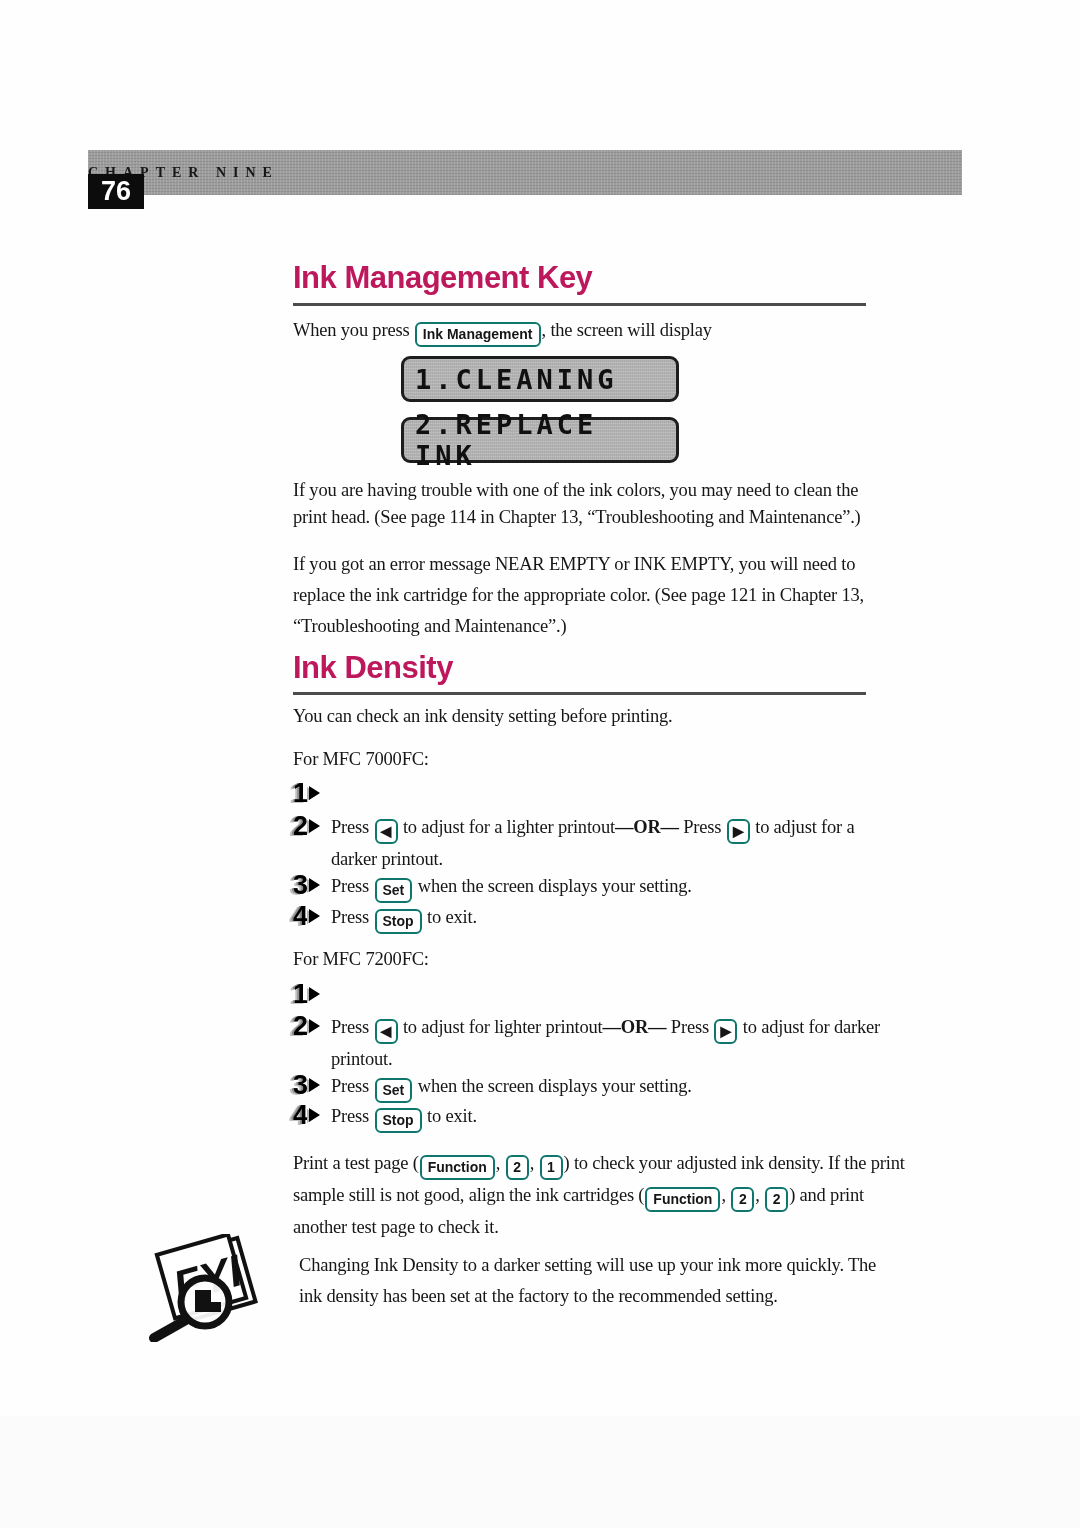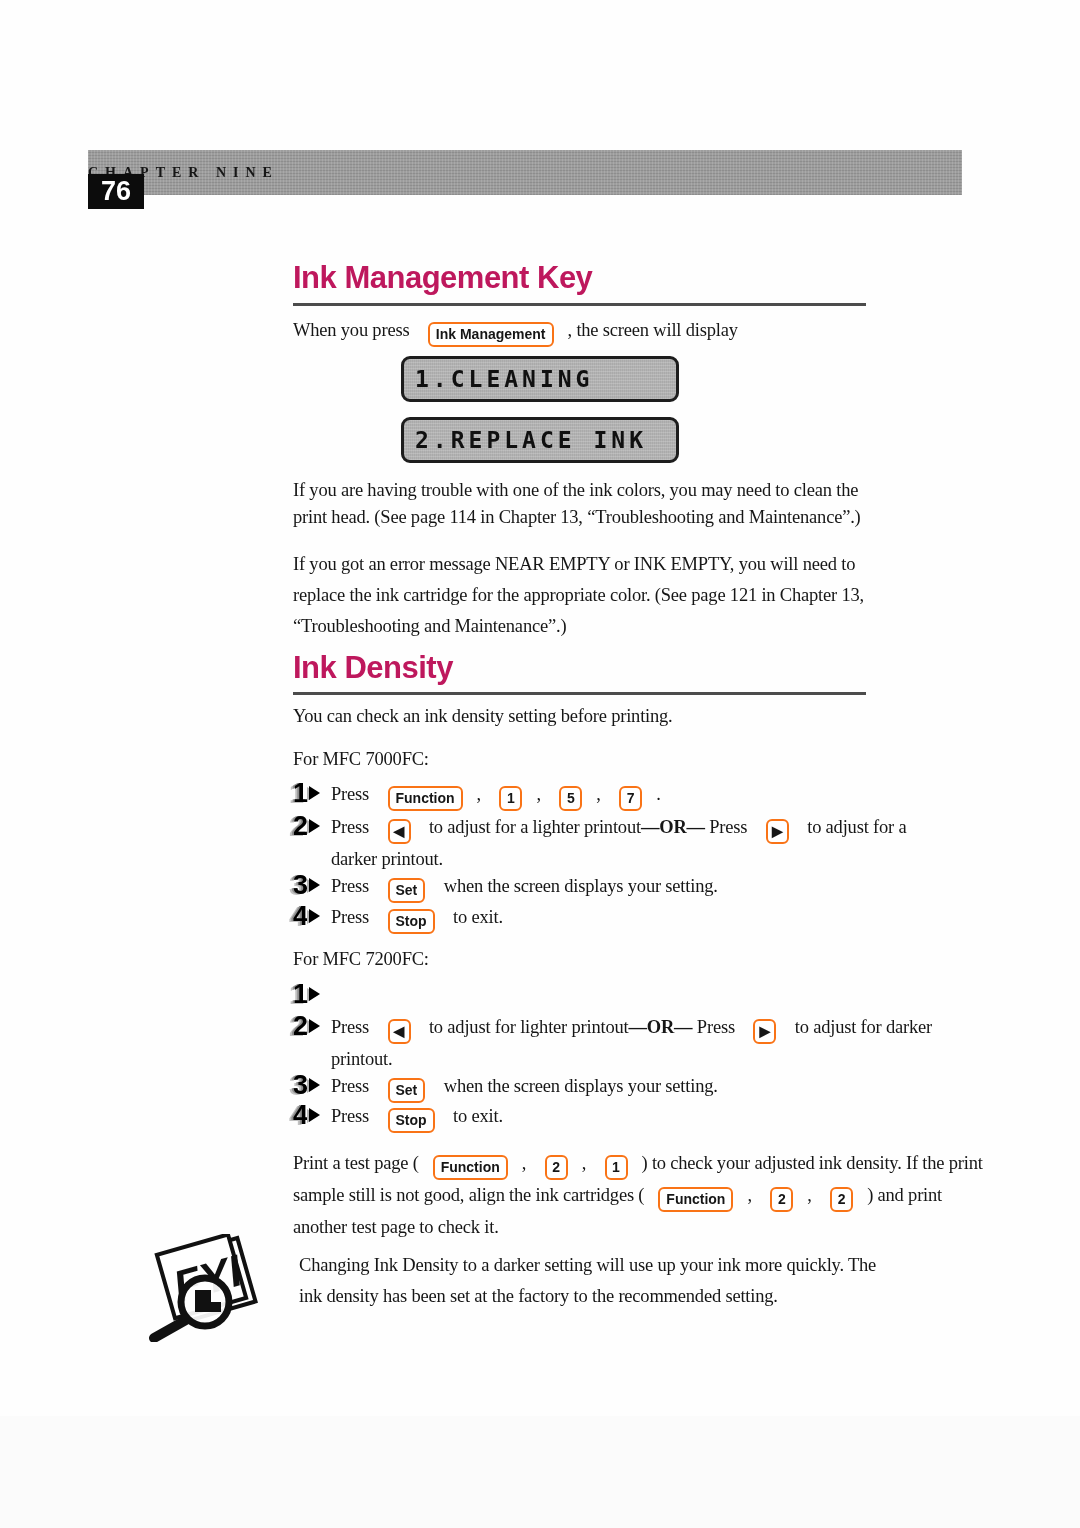--- a/index.html
+++ b/index.html
@@ -41,36 +41,36 @@
     left:293px;font-size:18.5px;letter-spacing:-0.2px;line-height:27px;
     color:#161616;white-space:nowrap;
   }
   .lh31{line-height:31px;}
 
   .b{font-weight:bold;text-align:center;}
 
   
   .key{
     display:inline-block;font-family:"Liberation Sans",sans-serif;font-weight:bold;
-    font-size:14px;line-height:1;padding:3px 6px 4px;margin:0 14px;
-    border:2px solid #f97316;border-radius:6px;background:#fff;
+    font-size:14px;line-height:1;padding:3px 6px 4px;margin:0 1px;
+    border:2px solid #0f766e;border-radius:6px;background:#fff;
     vertical-align:-3px;white-space:nowrap;letter-spacing:0;
   }
   .key.small{min-width:11px;text-align:center;padding:3px 4px 4px;}
 
   
   .lcd{
     left:401px;width:278px;height:46px;box-sizing:border-box;
     background:var(--lcd-gray,#b3b3b3);
     background-image:repeating-linear-gradient(0deg, rgba(255,255,255,.16) 0 1px, rgba(0,0,0,0) 1px 3px),
                      repeating-linear-gradient(90deg, rgba(0,0,0,.05) 0 1px, rgba(0,0,0,0) 1px 2px);
     border:3px solid #1d1d1d;border-radius:9px;
     display:flex;align-items:center;padding-left:11px;
     font-family:"DejaVu Sans Mono",monospace;font-weight:bold;
-    font-size:23px;letter-spacing:4px;color:#101010;
+    font-size:27px;letter-spacing:4px;color:#101010;
   }
 
   
   .step{left:293px;display:flex;align-items:flex-start;white-space:nowrap;}
   .step-num{
     flex:0 0 38px;display:flex;align-items:center;margin-top:1px;
     font-family:"Liberation Sans",sans-serif;font-weight:bold;font-size:27px;line-height:26px;
     color:#000;text-shadow:-2px 0 0 #8f8f8f,-4px 1px 0 #c2c2c2;
   }
   .tri{
@@ -115,21 +115,20 @@
 <div class="abs rule" style="top:692px"></div>
 
 <div class="abs txt" style="top:703px">You can check an ink density setting before printing.</div>
 <div class="abs txt" style="top:746px">For MFC 7000FC:</div>
 
 <div class="abs step" style="top:779px">
   <div class="step-num">
       <span>1</span>
       <span class="tri"></span>
     </div>
-  <div class="step-text">Press <span class="key">Function</span>, <span class="key small">1</span>, <span class="key small">5</span>, <span class="key small">7</span>.</div>
 </div>
 <div class="abs step" style="top:812px">
   <div class="step-num">
       <span>2</span>
       <span class="tri"></span>
     </div>
   <div class="step-text">Press <span class="key small">◀</span> to adjust for a lighter printout<span class="b">—OR—</span> Press <span class="key small">▶</span> to adjust for a<br>darker printout.</div>
 </div>
 <div class="abs step" style="top:871px">
   <div class="step-num">

